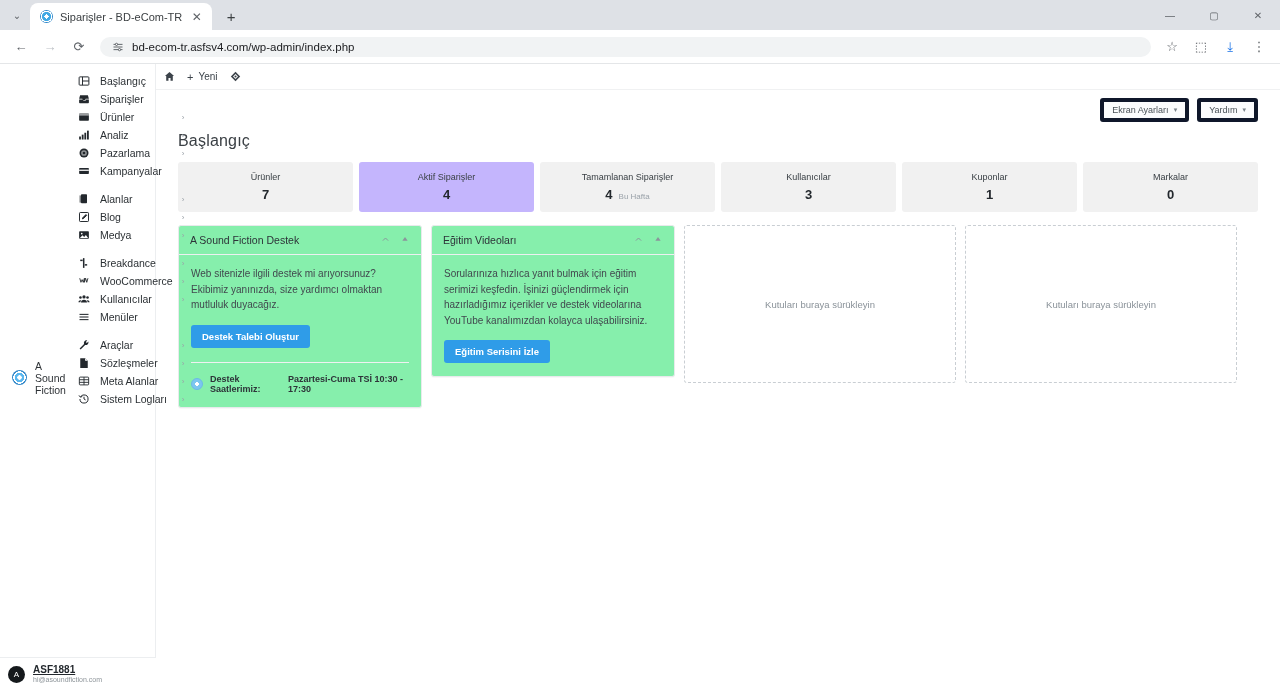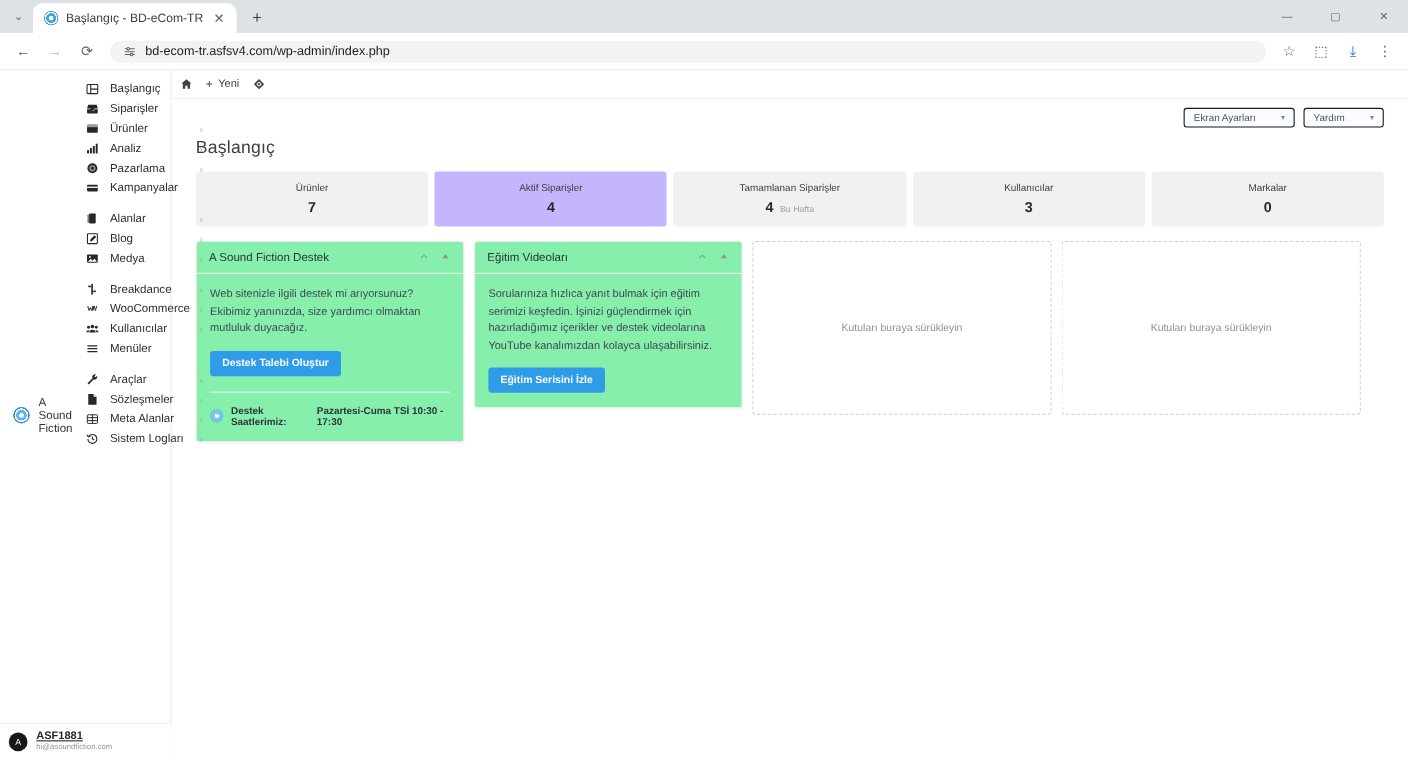--- a/index.html
+++ b/index.html
@@ -94,22 +94,22 @@
     height: 26px; display:flex; align-items:center; gap:12px; padding-left: 8px;
     border-bottom: 1px solid #f0f1f2;
   }
   .ab-item { display:flex; align-items:center; gap:5px; color:#3c434a; font-size:10px; }
   .ab-ico { font-size:11px; display:flex; align-items:center; }
 
   .screenopts {
     display:flex; justify-content:flex-end; gap:8px; padding: 8px 22px 0 0;
   }
   .pill {
-    border: 1px solid #0f172a; background:#fbfcfd; border-radius: 3px;
-    font-size: 9px; color: #4a5258; padding: 3px 8px; display:flex; align-items:center; gap:23px;text-align:right;
+    border: 4px solid #0f172a; background:#fbfcfd; border-radius: 3px;
+    font-size: 9px; color: #4a5258; padding: 3px 8px; display:flex; align-items:center; gap:5px;text-align:right;
   }
   .pill .caret { font-size: 7px; color:#7b848b; }
 
   .page-title {
     font-size: 16px; font-weight: 400; color: #3b4045; padding: 10px 0 12px 22px; letter-spacing: .2px;
   }
 
   
   .cards { display:flex; gap: 6px; padding: 0 22px; }
   .card {
@@ -172,21 +172,21 @@
 </style>
 </head>
 <body>
 
 <div class="browser">
 
   <div class="tabstrip">
     <div class="tab-list-btn">⌄</div>
     <div class="tab">
       <span class="tab-favicon"></span>
-      <span class="tab-title">Başlangıç - BD-eCom-TR</span>
+      <span class="tab-title">Siparişler - BD-eCom-TR</span>
       <span class="tab-close">✕</span>
     </div>
     <div class="newtab">+</div>
     <div class="wincontrols">
       <div>—</div>
       <div>▢</div>
       <div>✕</div>
     </div>
   </div>
 
@@ -475,20 +475,24 @@
           <span class="card-value">
             <span>4</span>
             <span class="card-sub">Bu Hafta</span>
           </span>
         </div>
         <div class="card">
           <span class="card-label">Kullanıcılar</span>
           <span class="card-value">3</span>
         </div>
         <div class="card">
+          <span class="card-label">Kuponlar</span>
+          <span class="card-value">1</span>
+        </div>
+        <div class="card">
           <span class="card-label">Markalar</span>
           <span class="card-value">0</span>
         </div>
       </div>
 
       <div class="widgets">
 
         <div class="widget">
           <div class="widget-head">
             <span class="widget-title">A Sound Fiction Destek</span>

